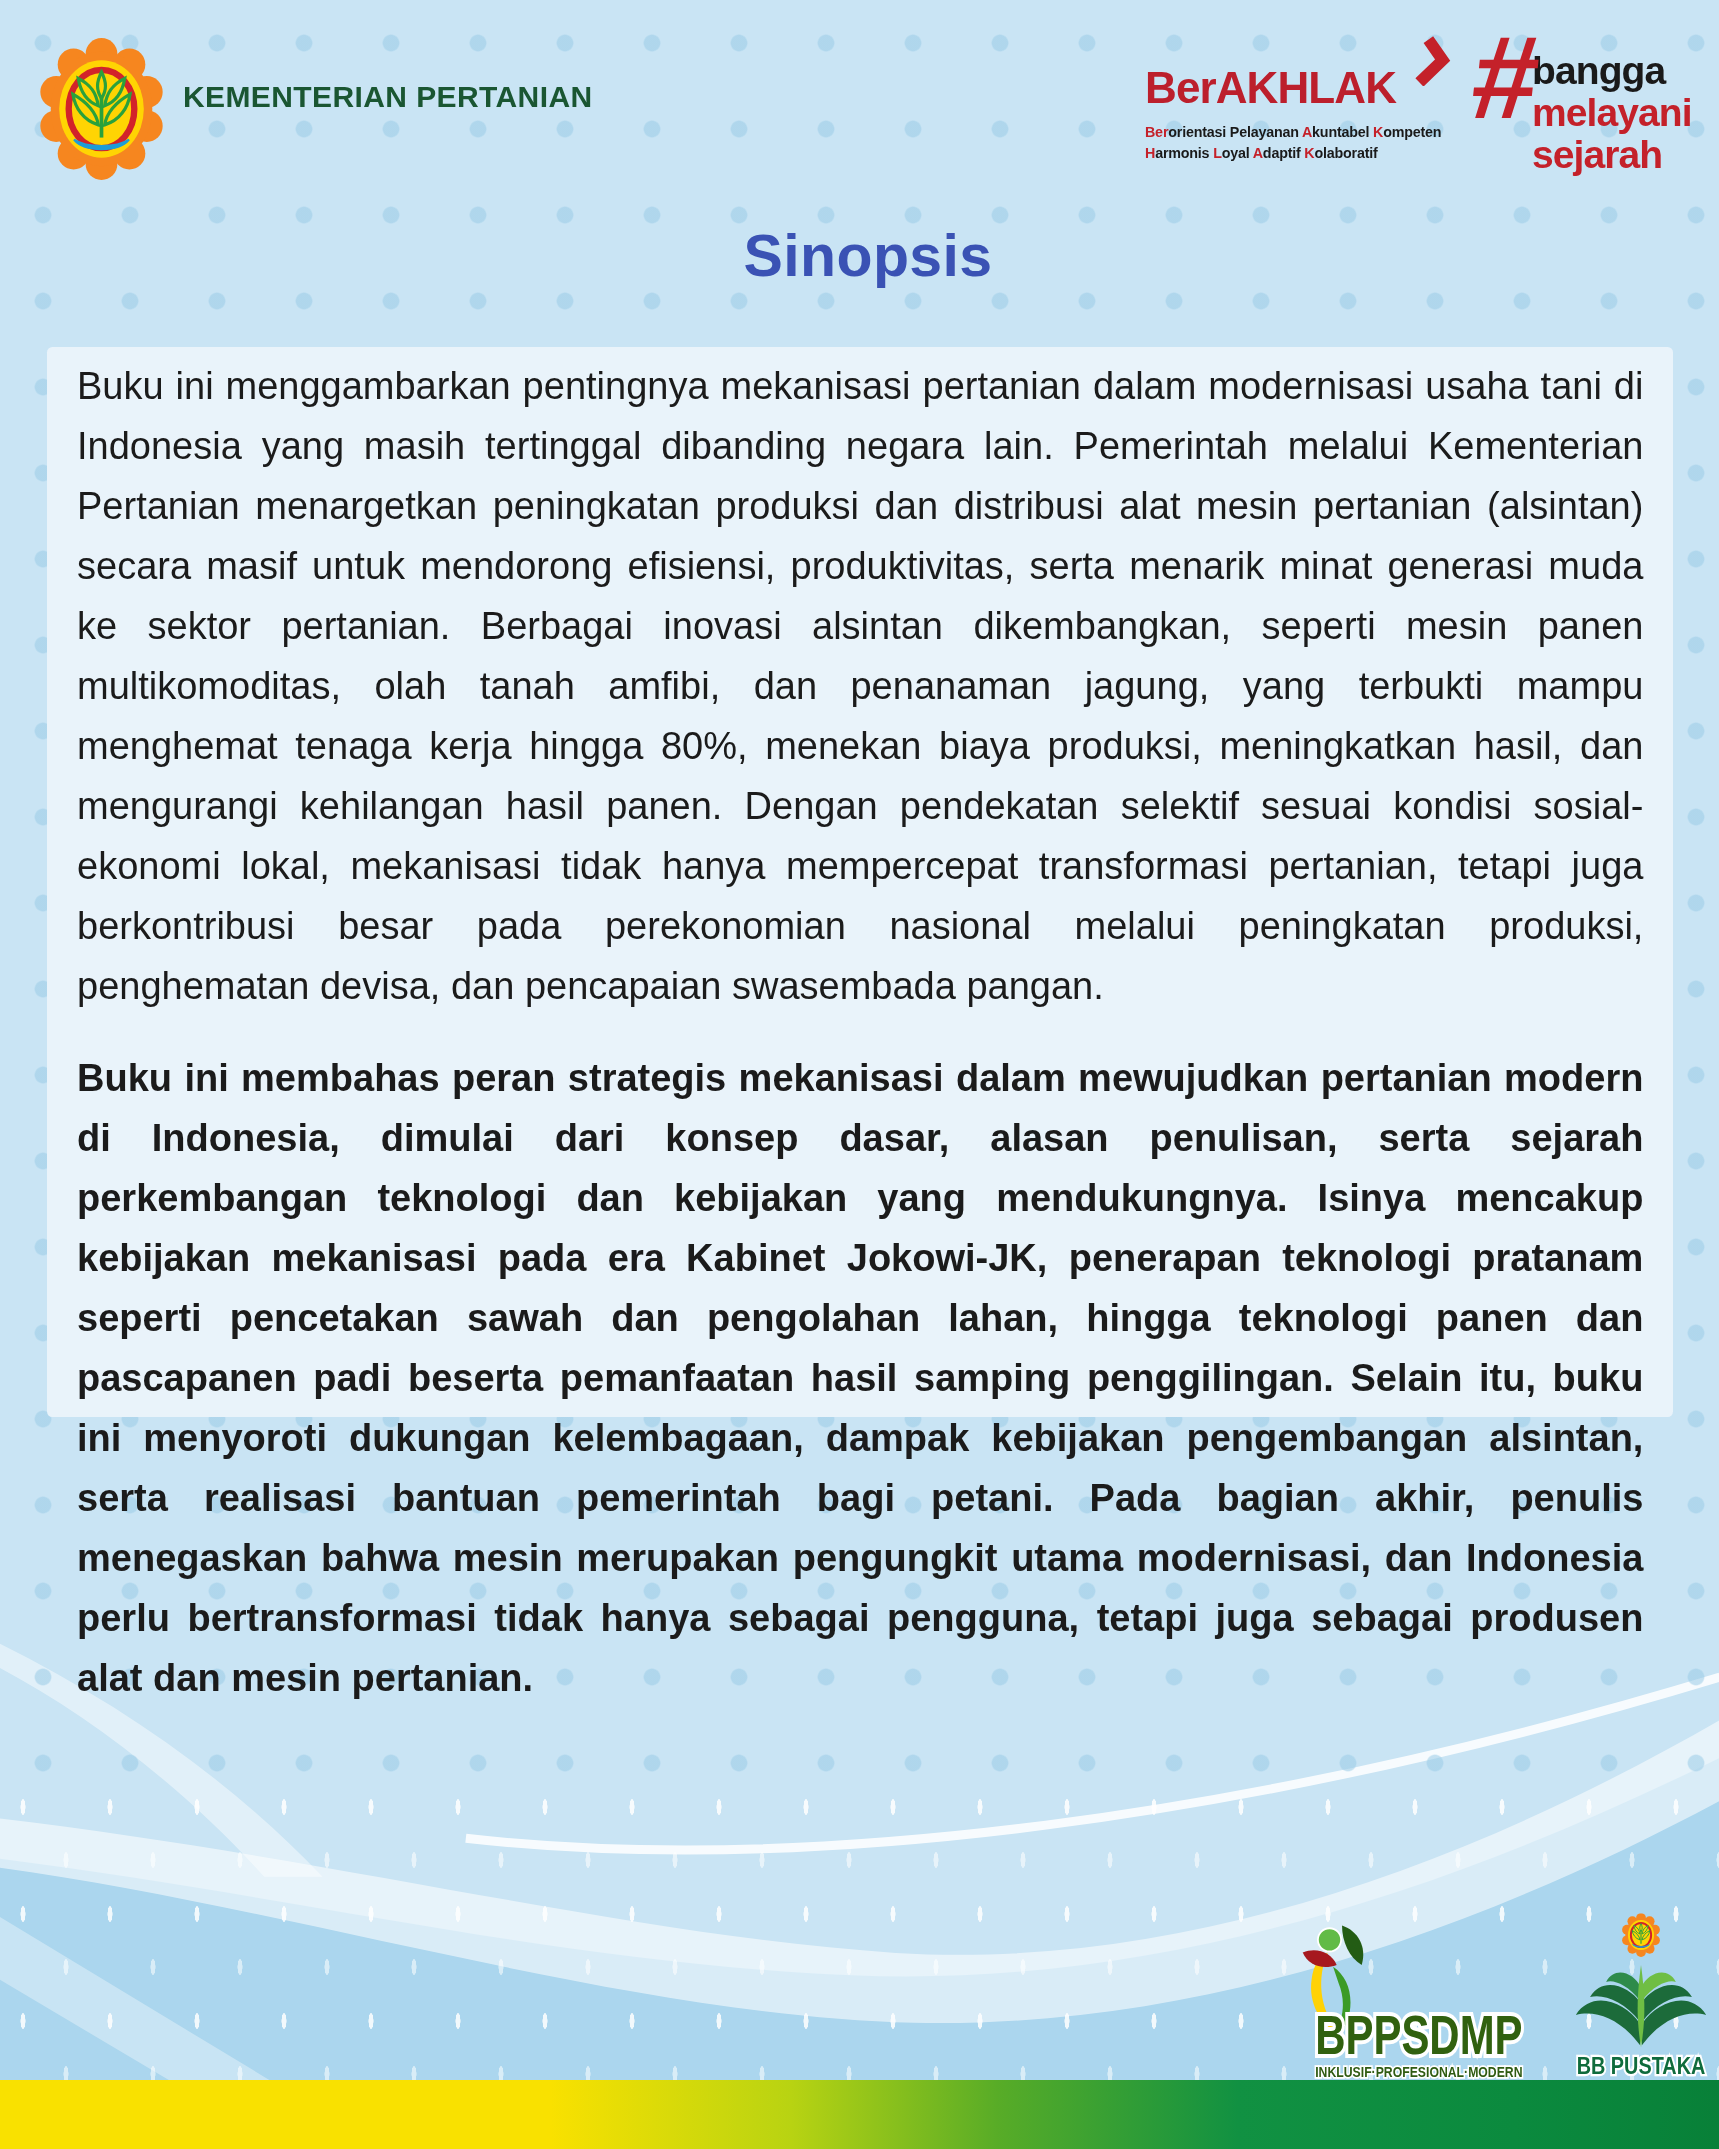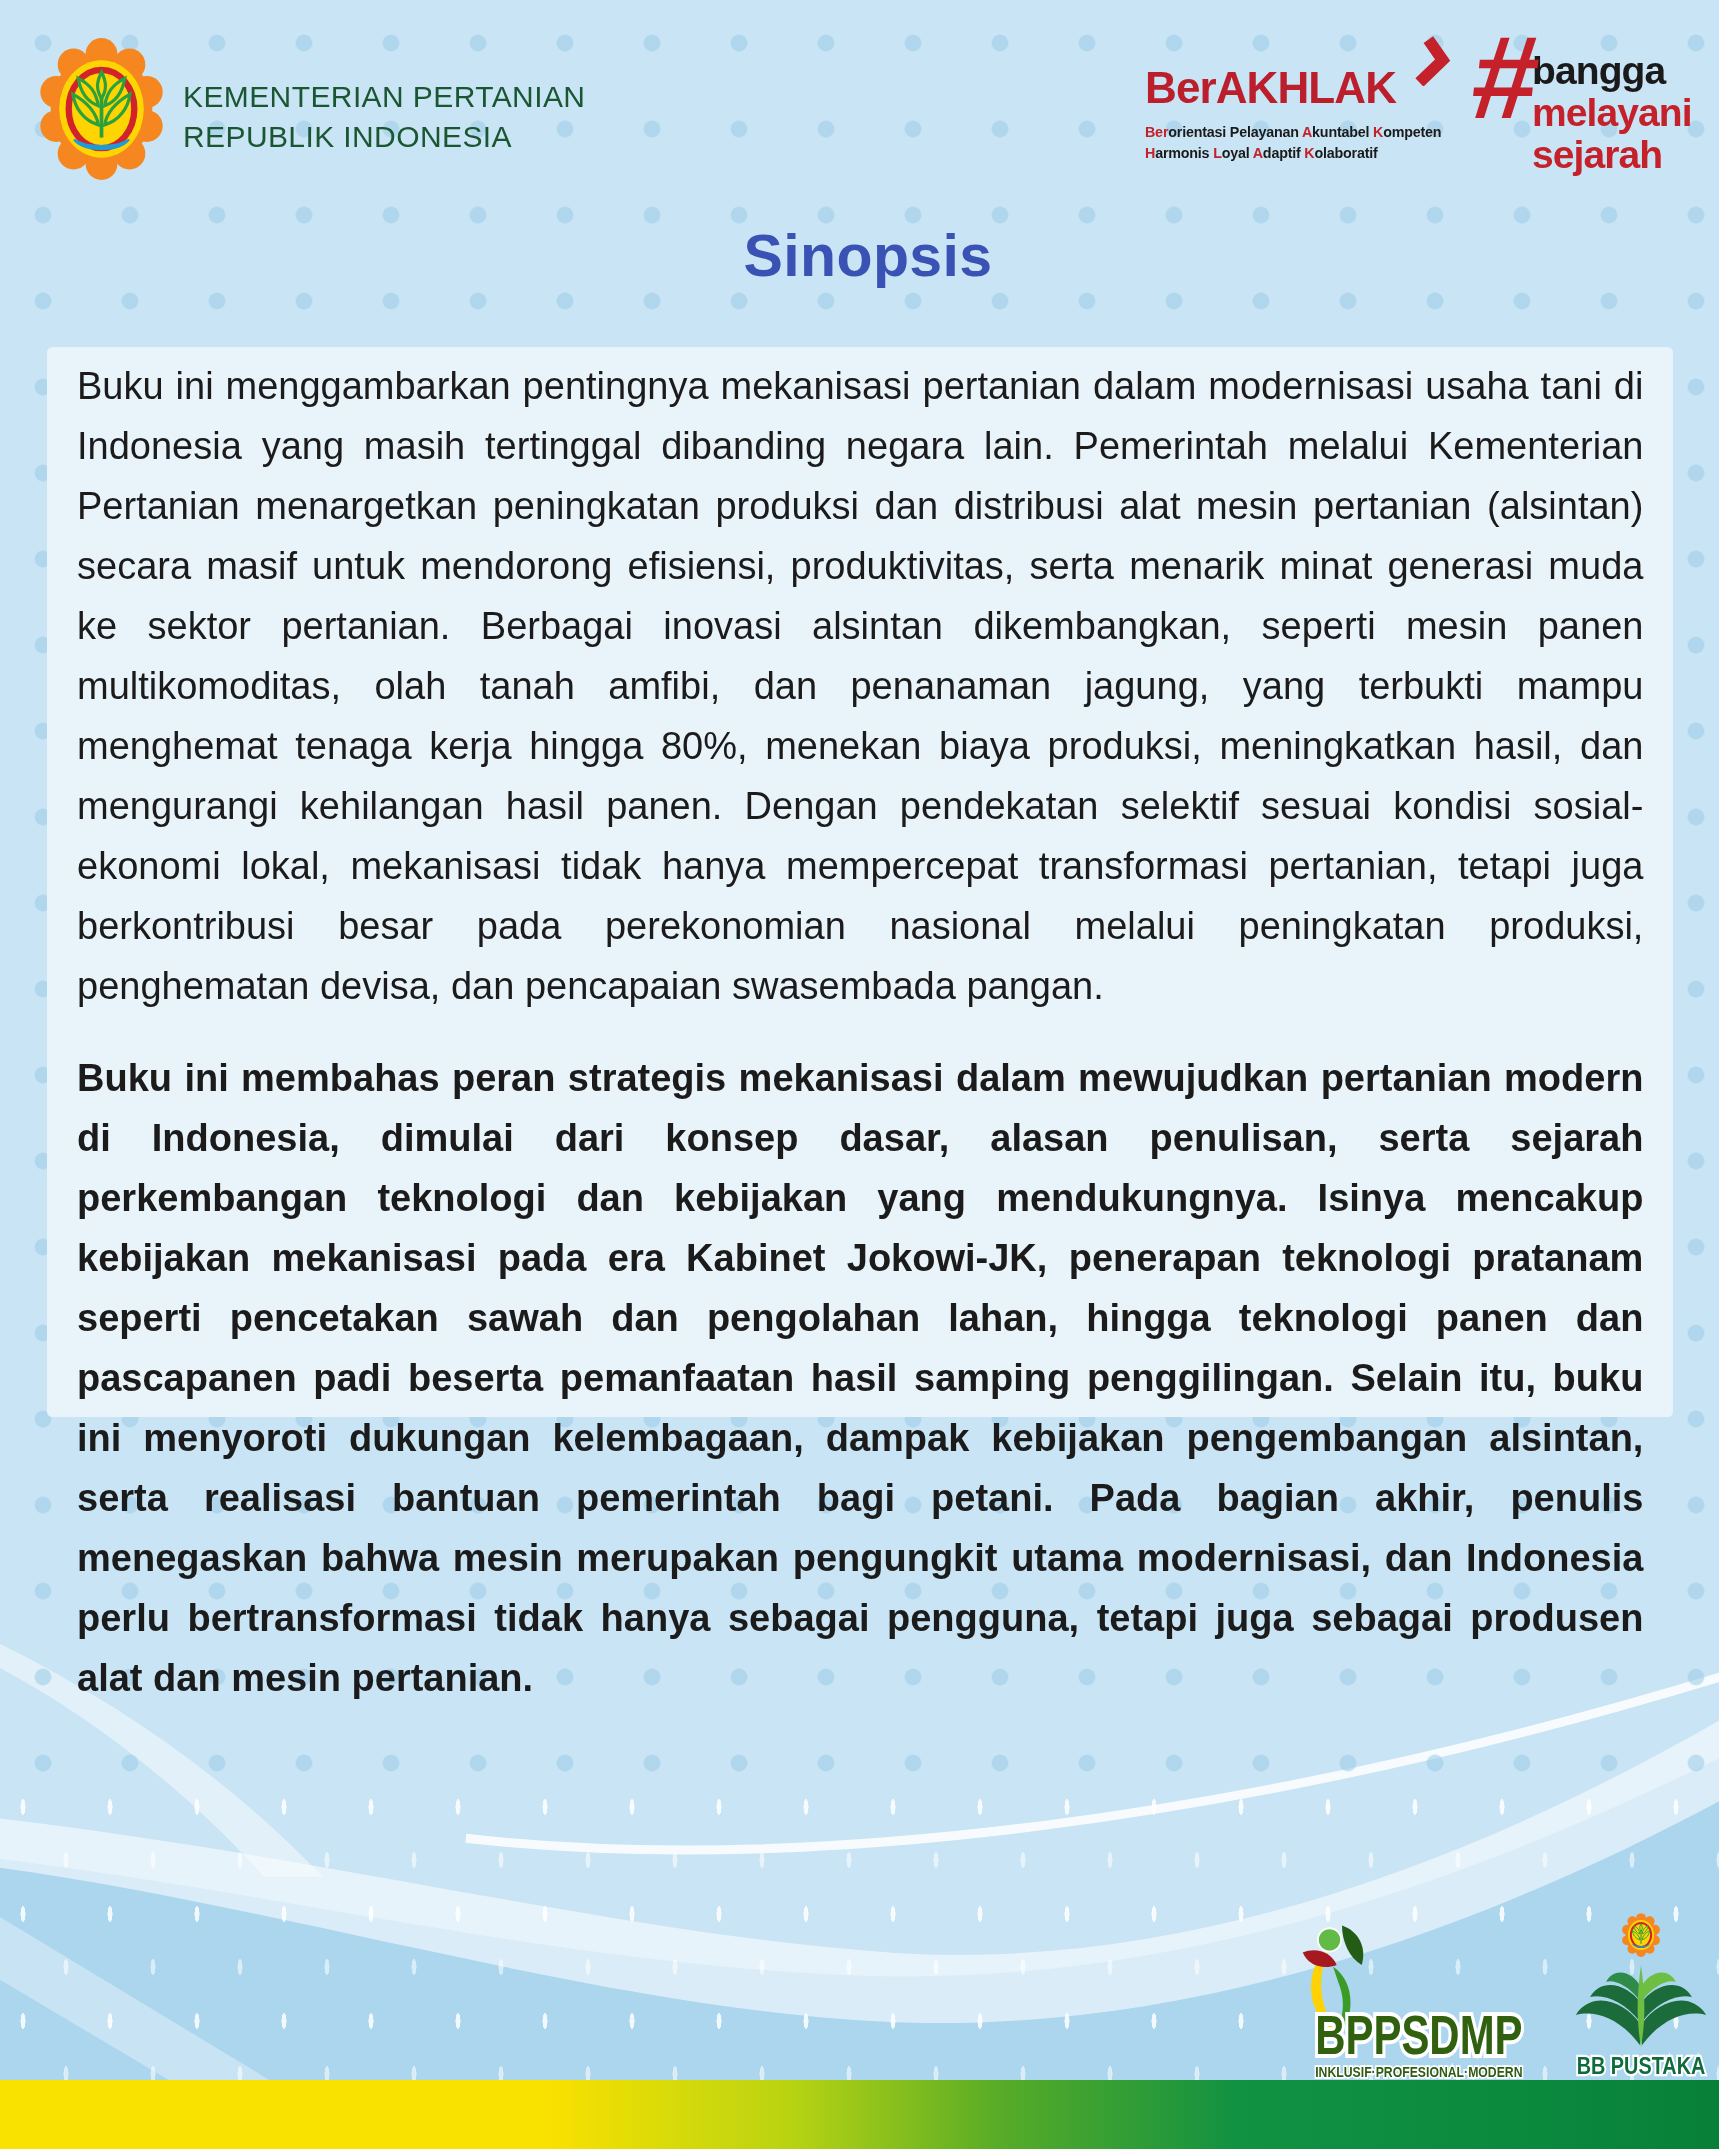--- a/index.html
+++ b/index.html
@@ -13,21 +13,21 @@
     background-image:radial-gradient(circle 9px at 43px 43px,rgba(154,203,230,.55) 0 7.6px,rgba(154,203,230,0) 9px);
     background-size:87px 86px;}
   .dots-bottom{position:absolute;left:0;top:1778px;width:1720px;height:303px;z-index:2;pointer-events:none;
     background-image:
       radial-gradient(ellipse 4px 12.5px at 23px 29px,rgba(255,255,255,.85) 0 60%,rgba(255,255,255,0) 66%),
       radial-gradient(ellipse 4px 12.5px at 66px 82px,rgba(255,255,255,.55) 0 60%,rgba(255,255,255,0) 66%);
     background-size:87px 107px;}
 
   
   .kementan-logo{left:38px;top:34px;width:127px;height:150px;z-index:3;}
-  .ministry{left:183px;top:77px;z-index:3;color:#1A5632;font-weight:normal;
+  .ministry{left:183px;top:77px;z-index:3;color:#1A5632;font-weight:bold;
             font-size:30px;line-height:40px;letter-spacing:0.4px;}
   .berakhlak{left:1145px;top:36px;width:421px;z-index:3;}
   .berakhlak .brand-row{position:relative;height:86px;}
   .berakhlak .brand{font-size:44px;font-weight:bold;color:#BC1F2C;letter-spacing:-0.9px;
                     position:absolute;left:0;top:30px;line-height:1;}
   .berakhlak .arrow{position:absolute;left:269px;top:0;}
   .berakhlak .tagline{font-size:14.3px;font-weight:bold;color:#1A1A1A;line-height:20.6px;letter-spacing:-0.2px;}
   .red{color:#C4212A;}
   .bangga{left:1473px;top:36px;z-index:3;width:233px;}
   .bangga .hash{position:absolute;left:0;top:-23px;font-size:118px;font-weight:bold;
@@ -95,21 +95,20 @@
   <path d="M0,2140 L430,2400 L320,2400 L0,2210 Z" fill="rgba(255,255,255,0.35)"></path>
 </svg>
 <div class="dots-top"></div>
 <div class="dots-bottom"></div>
 
 <svg class="abs kementan-logo" viewBox="0 0 120 134">
   <use href="#kementan-sym" x="0" y="0" width="120" height="134"></use>
 </svg>
 <div class="abs ministry">
   <div>KEMENTERIAN PERTANIAN</div>
-  <div>REPUBLIK INDONESIA</div>
 </div>
 
 <div class="abs berakhlak">
   <div class="brand-row">
     <span class="brand">BerAKHLAK</span>
     <svg class="arrow" width="43" height="50" viewBox="0 0 48 56">
       <polyline points="6,52 32,27 16,4" fill="none" stroke="#C4212A" stroke-width="13"></polyline>
     </svg>
   </div>
   <div class="tagline"><span class="red">Ber</span><span>orientasi Pelayanan </span><span class="red">A</span><span>kuntabel </span><span class="red">K</span><span>ompeten</span></div>

